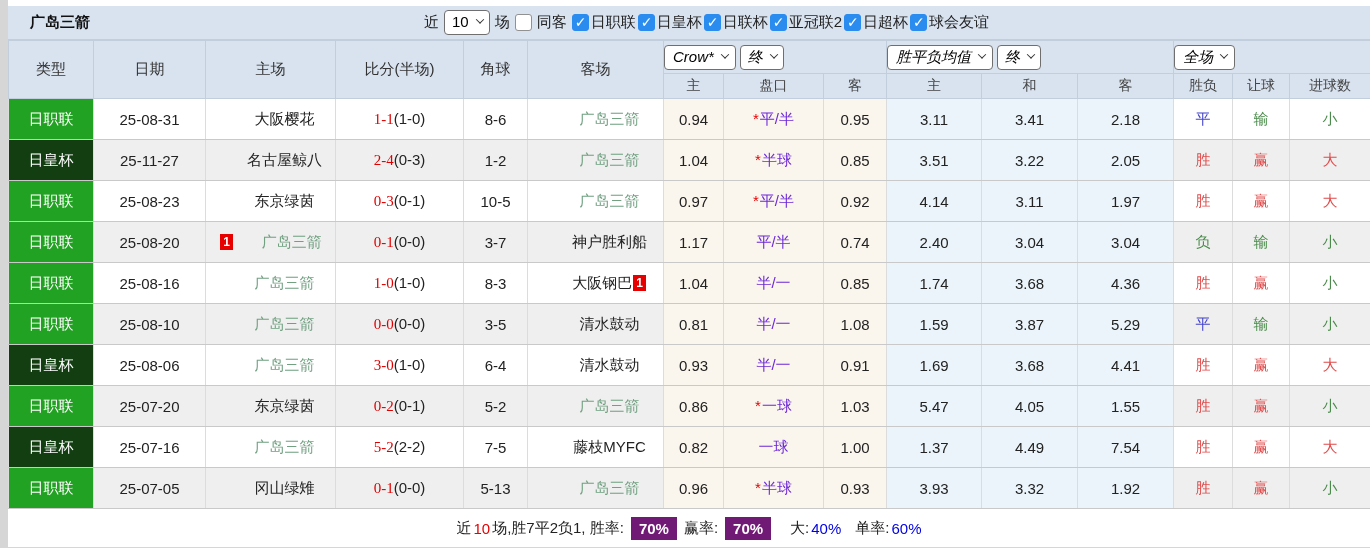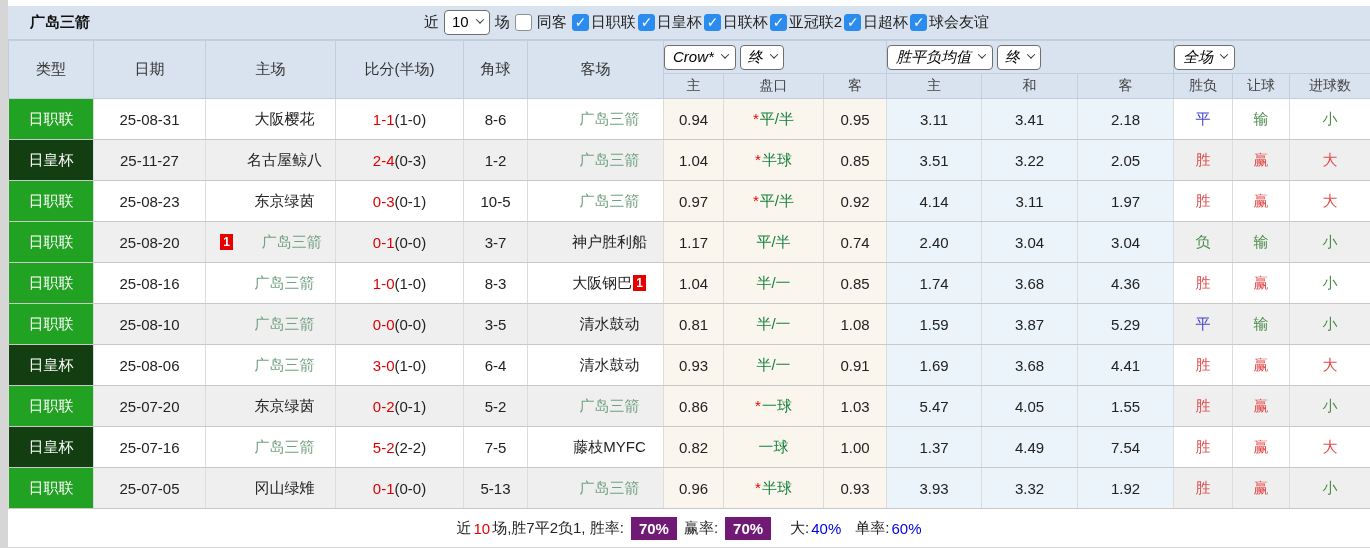--- a/index.html
+++ b/index.html
@@ -63,23 +63,23 @@
   td.c-crow { background:#fbf6ed;margin-left:16px; }
   td.c-avg  { background:#ebf4fa; }
 
   .tname { color:#222;margin-left:28px; }
   .tname.team { color:#72a182; }
   .rank {
     background:#e60000; color:#fff; font-size:12px; font-weight:bold;
     padding:1px 3px; margin:0 1px; display:none; vertical-align:1px;
   }
   .rank.show { display:inline-block; }
-  .sc-main { color:#e00000; }
+  .sc-main { color:#e00000;font-family:Liberation Serif, serif; }
   .sc-half { color:#222; }
-  .pan-txt { color:#15803d; }
+  .pan-txt { color:#6d28d9; }
   .star { color:#e60000; margin-right:1px; display:none; }
   .star.show { display:inline; }
   .win  { color:#e24c4c; }
   .lose { color:#4a8b4a; }
   .draw { color:#4343cc; }
 
   
   .footer {
     height:38px; background:#fff; display:flex; align-items:center; justify-content:center;
     font-size:15px; gap:2px; white-space:nowrap;

